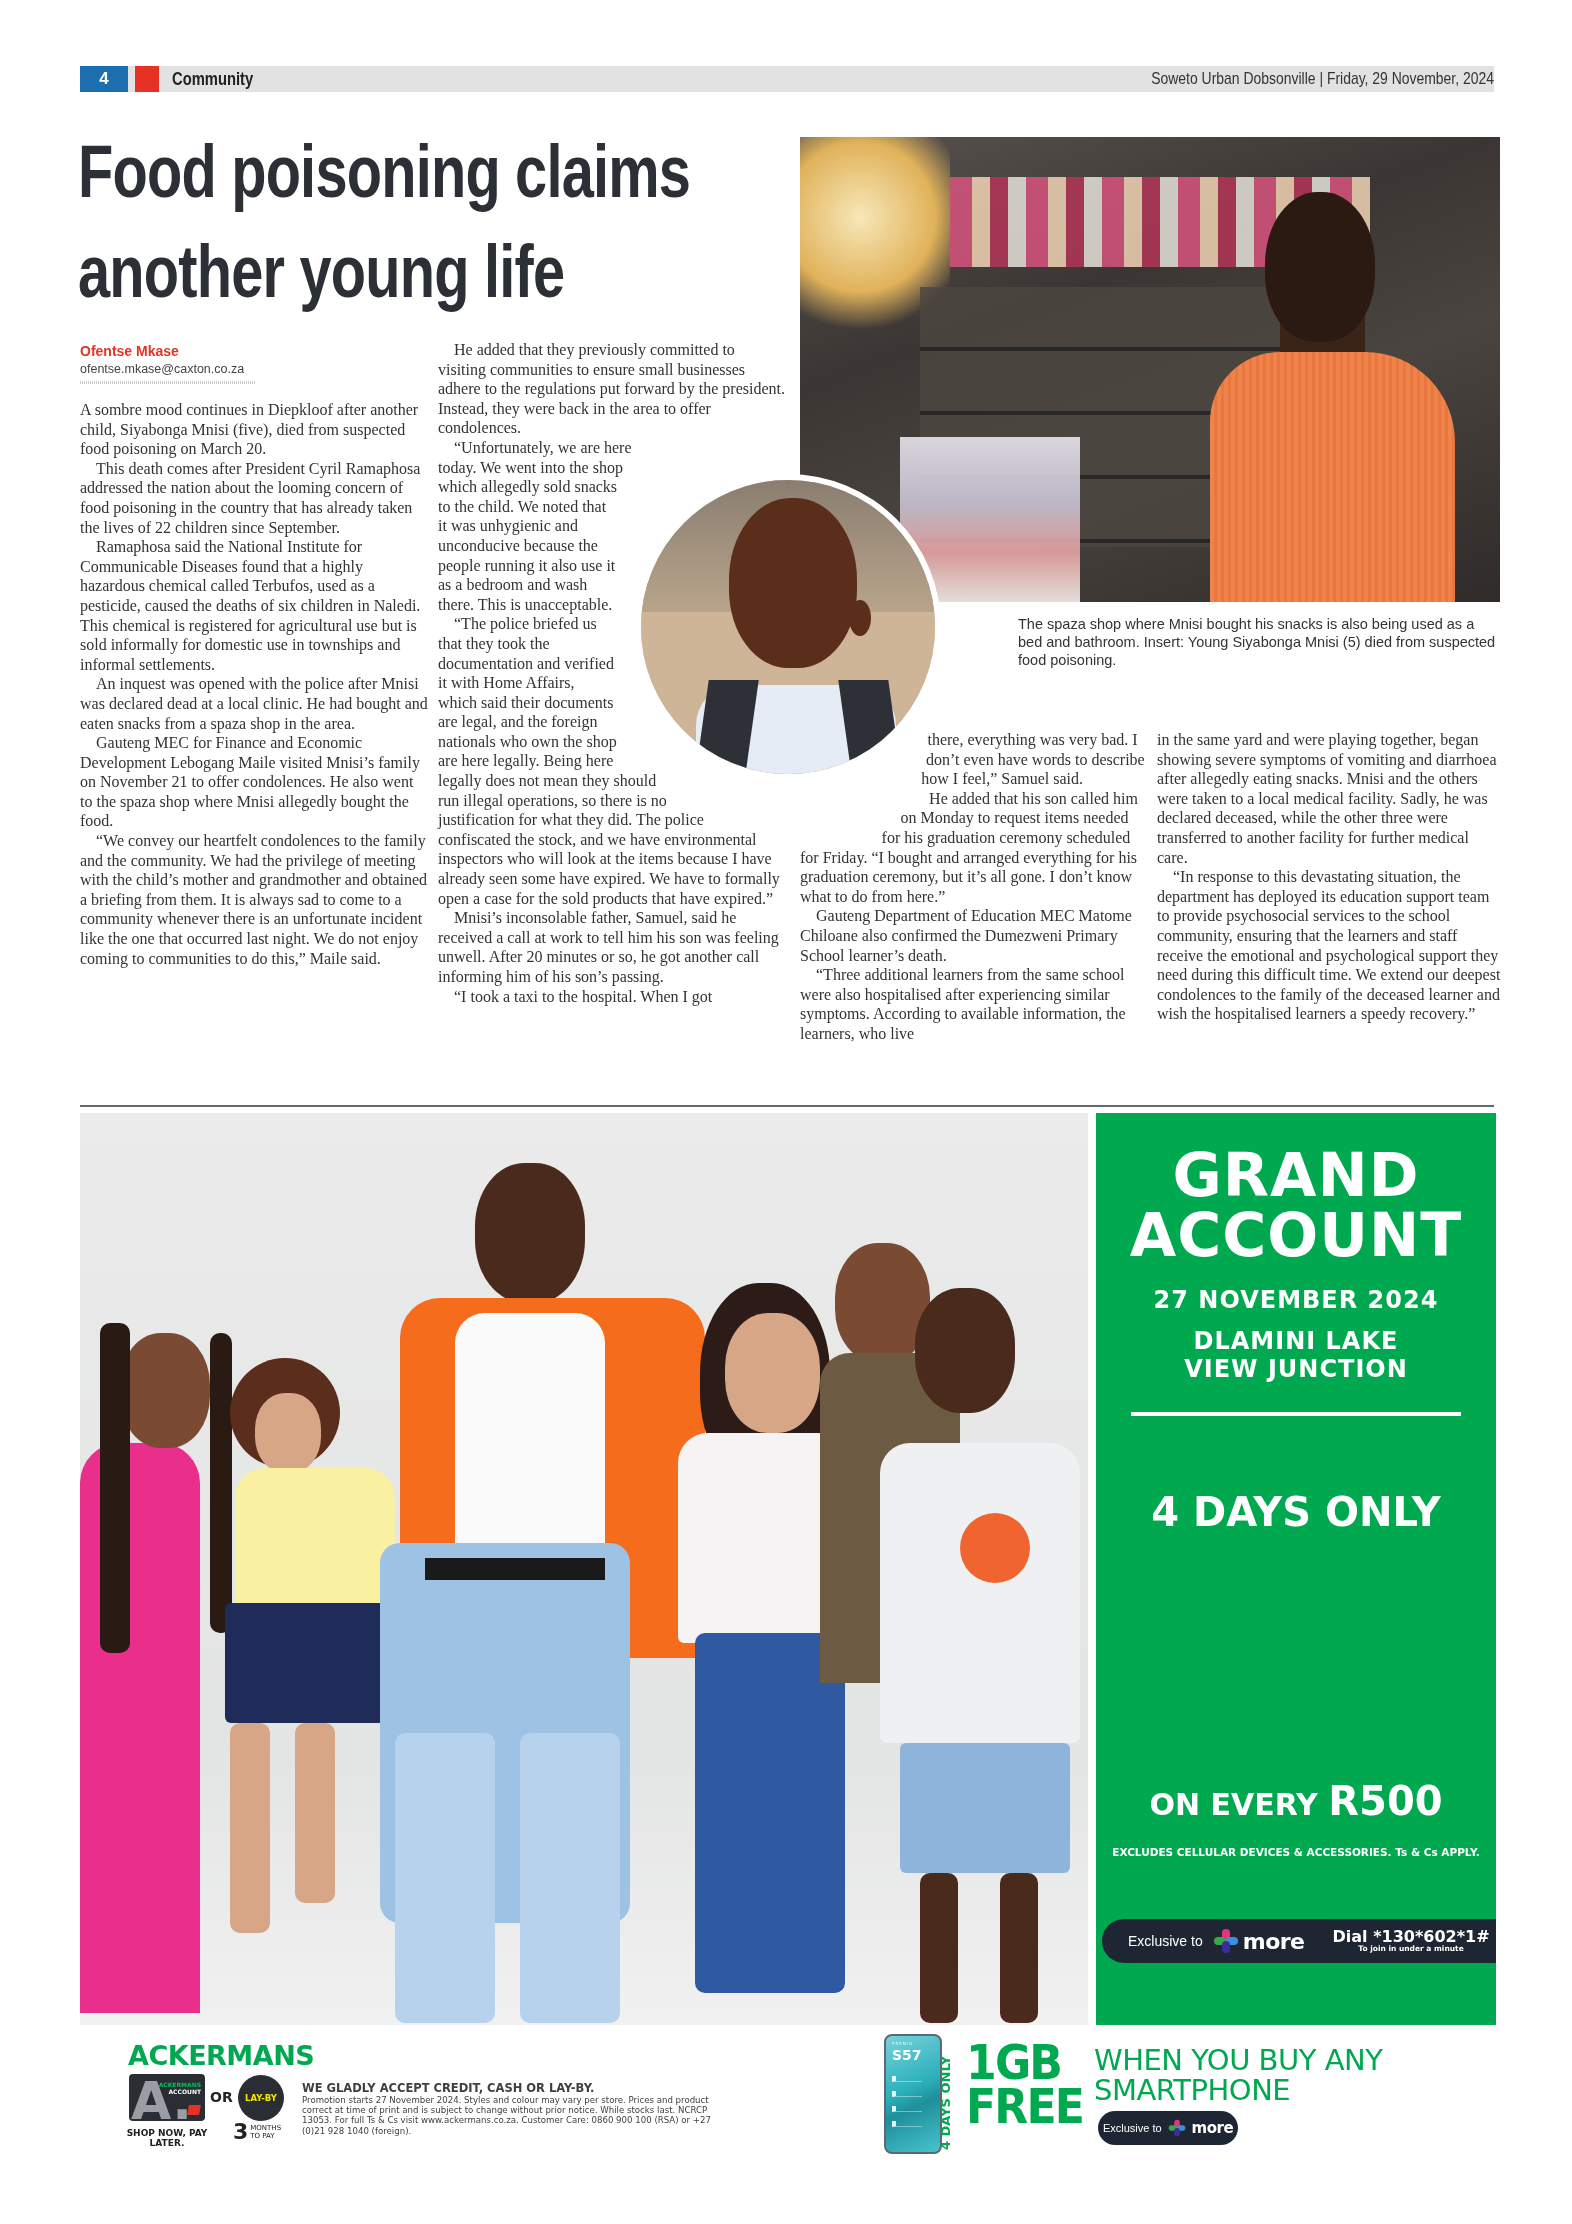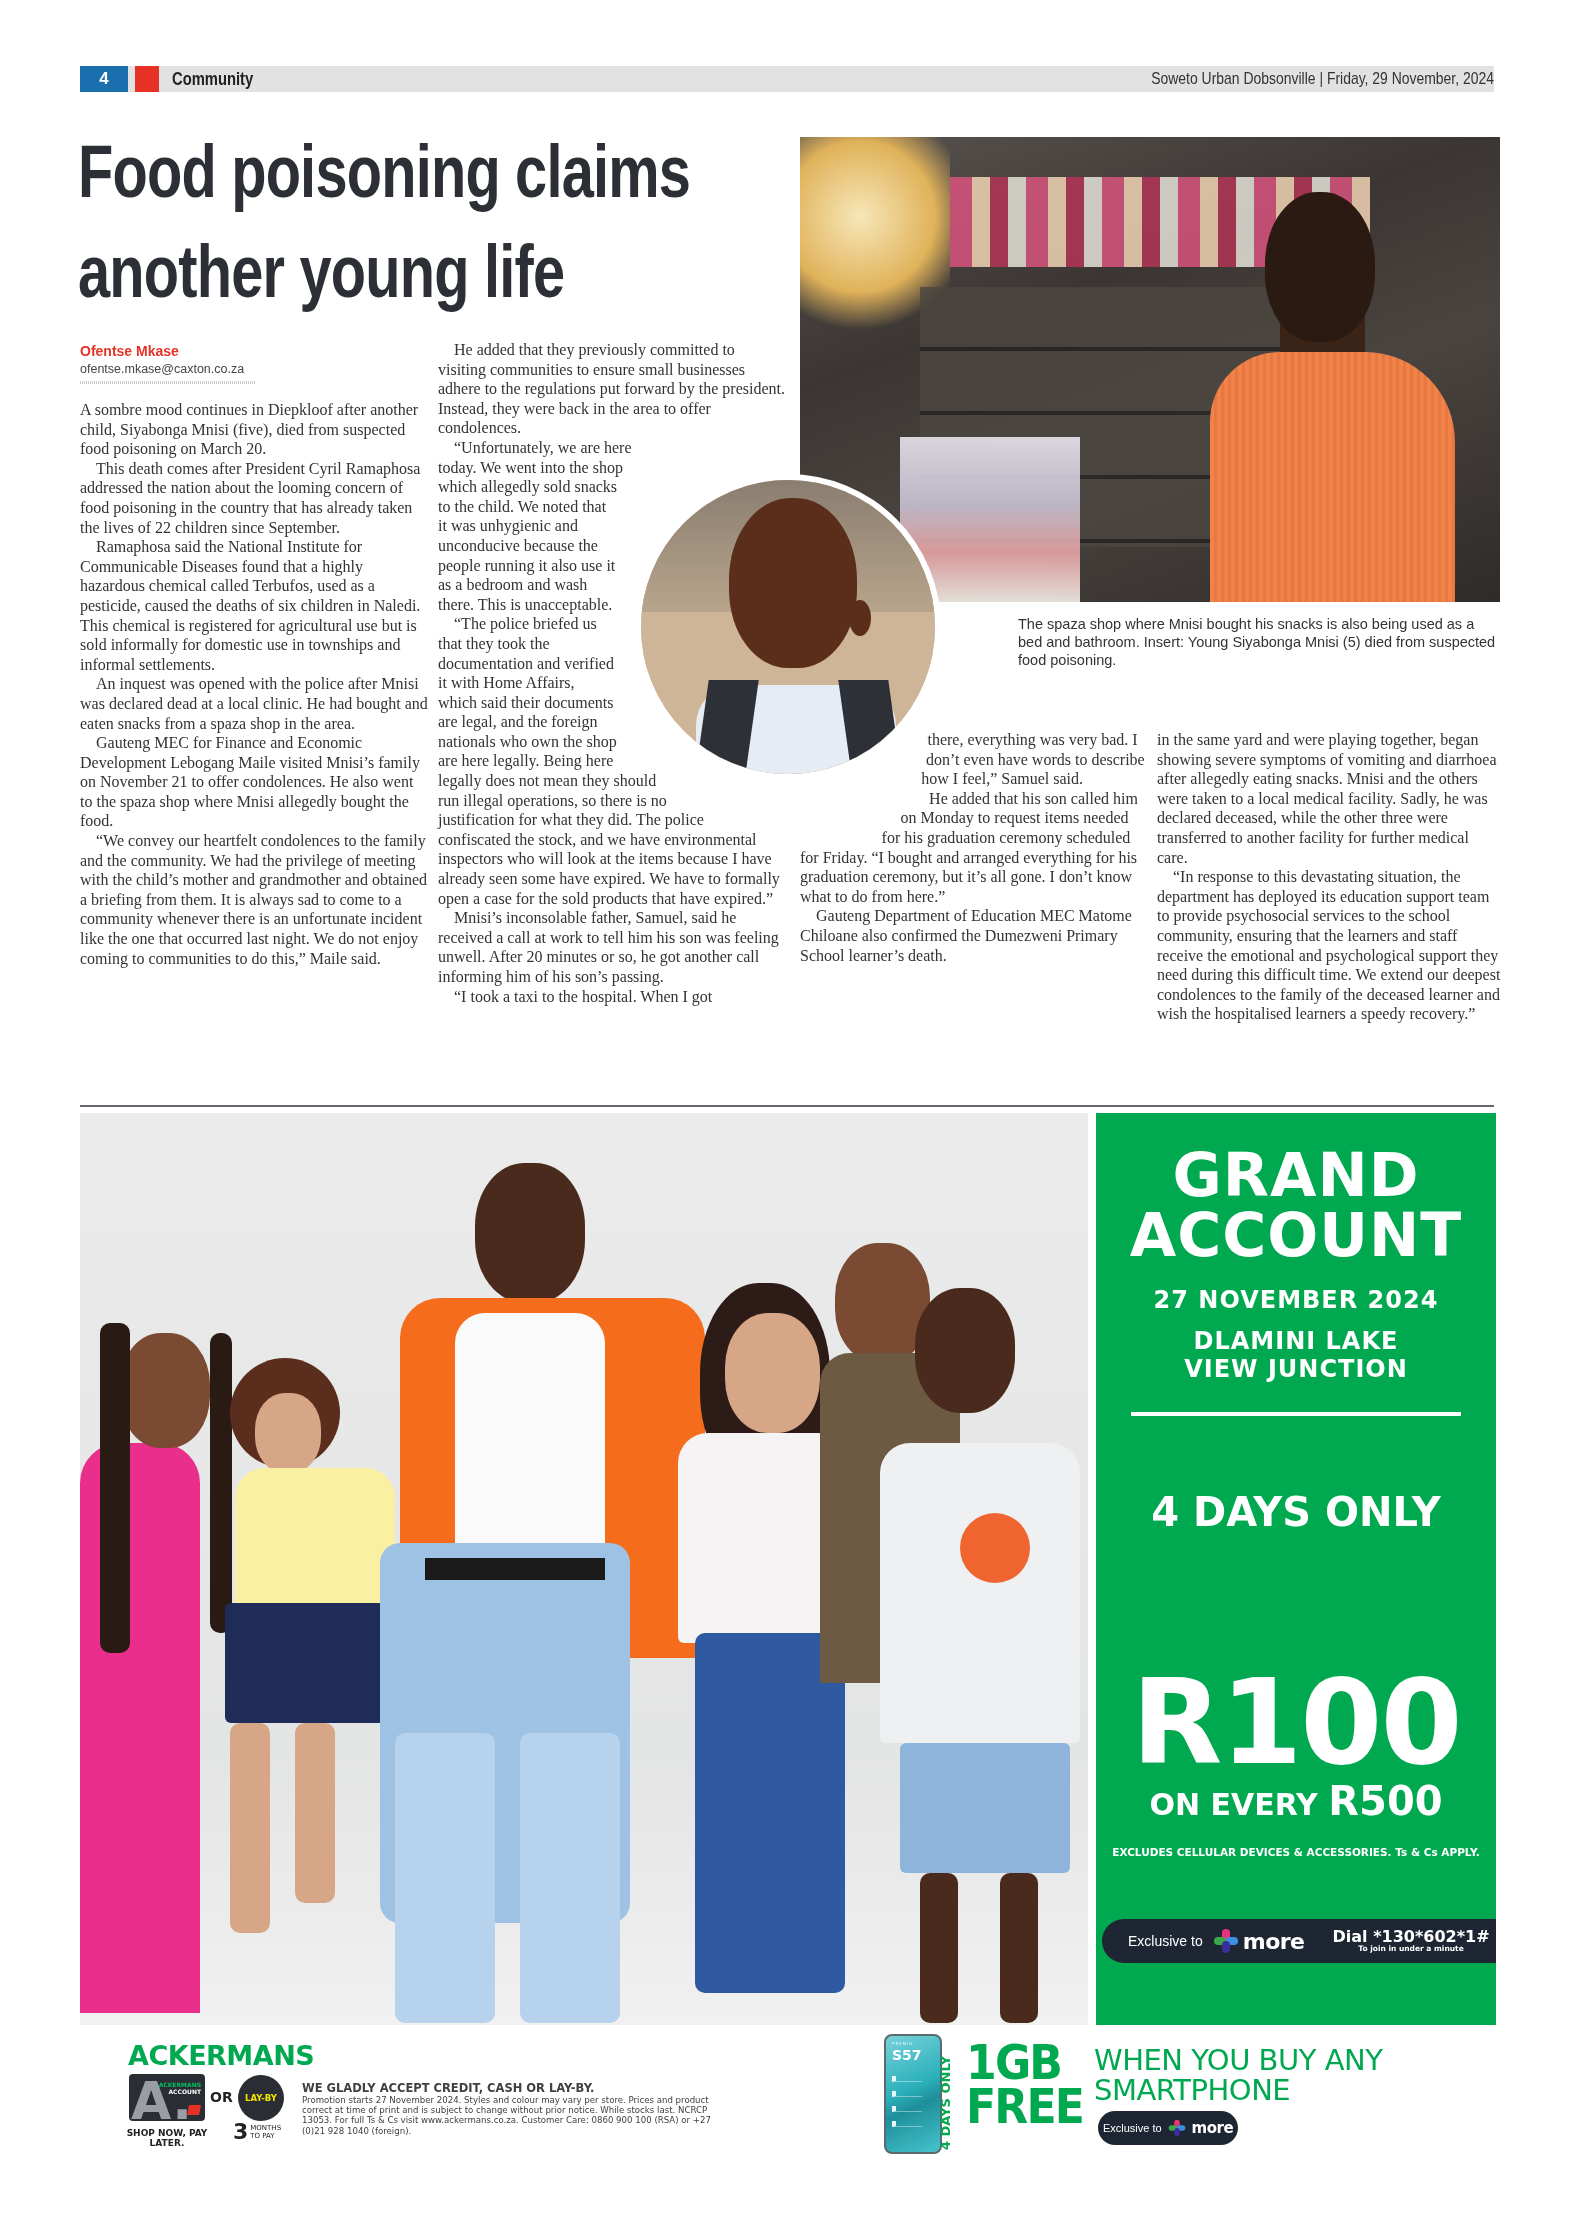--- a/index.html
+++ b/index.html
@@ -182,20 +182,21 @@
   <p>“The police briefed us that they took the documentation and verified it with Home Affairs, which said their documents are legal, and the foreign nationals who own the shop are here legally. Being here legally does not mean they should run illegal operations, so there is no justification for what they did. The police confiscated the stock, and we have environmental inspectors who will look at the items because I have already seen some have expired. We have to formally open a case for the sold products that have expired.”</p>
   <p>Mnisi’s inconsolable father, Samuel, said he received a call at work to tell him his son was feeling unwell. After 20 minutes or so, he got another call informing him of his son’s passing.</p>
   <p>“I took a taxi to the hospital. When I got</p>
 </div>
 
 <div class="col col3">
   <div style="float:left;width:150px;height:100px;shape-outside:circle(100% at 0 0);"></div>
   <p class="first">there, everything was very bad. I don’t even have words to describe how I feel,” Samuel said.</p>
   <p>He added that his son called him on Monday to request items needed for his graduation ceremony scheduled for Friday. “I bought and arranged everything for his graduation ceremony, but it’s all gone. I don’t know what to do from here.”</p>
   <p>Gauteng Department of Education MEC Matome Chiloane also confirmed the Dumezweni Primary School learner’s death.</p>
+  <p>“Three additional learners from the same school were also hospitalised after experiencing similar symptoms. According to available information, the learners, who live</p>
 </div>
 
 <div class="col col4">
   <p class="first">in the same yard and were playing together, began showing severe symptoms of vomiting and diarrhoea after allegedly eating snacks. Mnisi and the others were taken to a local medical facility. Sadly, he was declared deceased, while the other three were transferred to another facility for further medical care.</p>
   <p>“In response to this devastating situation, the department has deployed its education support team to provide psychosocial services to the school community, ensuring that the learners and staff receive the emotional and psychological support they need during this difficult time. We extend our deepest condolences to the family of the deceased learner and wish the hospitalised learners a speedy recovery.”</p>
 </div>
 
 <div class="inset">
   <div class="inset-ground"></div>
   <div class="inset-wall"></div>
@@ -247,21 +248,20 @@
 </div>
 
 <div class="ad-green">
   <div class="g-title" style="top:32px;">GRAND</div>
   <div class="g-title" style="top:92px;">ACCOUNT</div>
   <div class="g-sub" style="top:173px;">27 NOVEMBER 2024</div>
   <div class="g-sub" style="top:214px;">DLAMINI LAKE</div>
   <div class="g-sub" style="top:242px;">VIEW JUNCTION</div>
   <div class="g-line"></div>
   <div class="g-4days">4 DAYS ONLY</div>
-  <div class="g-r100">R100</div>
   <div class="g-onevery">
     <span>ON EVERY</span>
     <span class="big">R500</span>
   </div>
   <div class="g-excl">EXCLUDES CELLULAR DEVICES &amp; ACCESSORIES. Ts &amp; Cs APPLY.</div>
   <div class="more-pill">
     <span class="pill-text">Exclusive to</span>
     <span class="more-logo">
       <svg width="26" height="26" viewBox="0 0 26 26">
         <rect x="9" y="1" width="8" height="12" rx="4" fill="#e6337a"></rect>

